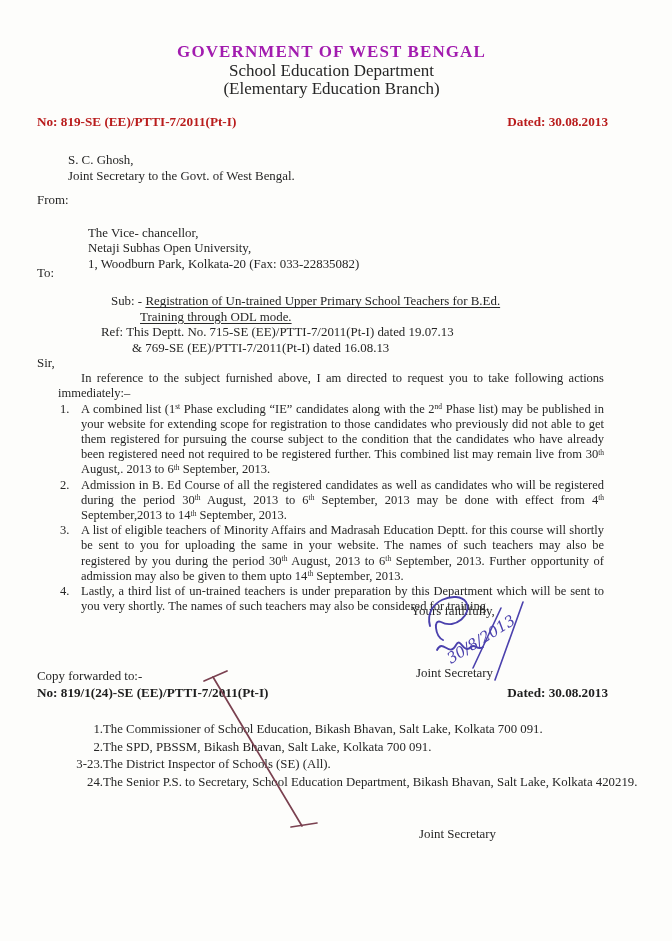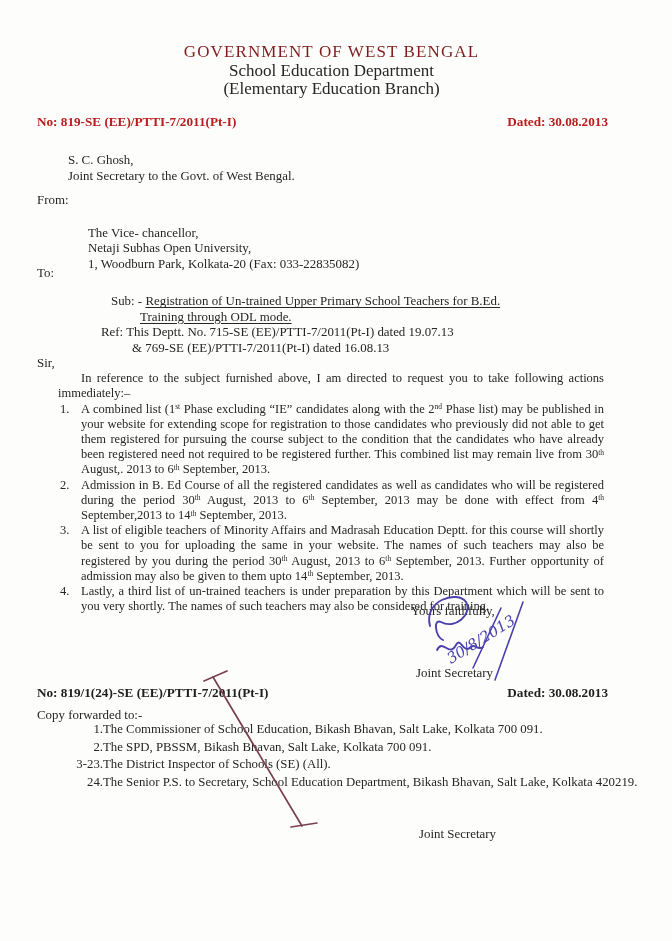--- a/index.html
+++ b/index.html
@@ -8,21 +8,21 @@
     width:672px;height:941px;
     margin:0 auto;
     background:#fdfdfb;
     overflow:hidden;
     font-family:"Liberation Serif","DejaVu Serif",serif;
     color:#262626;
   }
   .content{padding:42px 64px 0 37px;}
   
   .letterhead{text-align:center;position:relative;left:9px;}
-  .org{font-size:17px;font-weight:normal;letter-spacing:1.1px;color:#7f1d1d;line-height:20px;}
+  .org{font-size:17px;font-weight:bold;letter-spacing:1.1px;color:#a21caf;line-height:20px;}
   .dept,.branch{font-size:17px;line-height:17.6px;}
   .addr4{font-size:15px;line-height:18px;text-decoration:underline;text-underline-offset:2px;}
   
   .memo-row{display:flex;justify-content:space-between;margin-top:17px;
             font-weight:bold;font-size:13.2px;color:#b91c1c;}
   
   .addr-block{display:grid;font-size:12.9px;line-height:15.6px;}
   .from-block{margin-top:23px;grid-template-columns:31px auto;}
   .to-block{margin-top:17px;grid-template-columns:51px auto;}
   .addr-label{grid-column:1;margin-top:40px;}
@@ -41,21 +41,21 @@
   .item{display:flex;margin-left:23px;font-size:12.5px;line-height:15.2px;}
   .item .num{width:21px;flex:0 0 21px;}
   .item .itext{width:523px;text-align:justify;}
   sup{font-size:0.6em;line-height:0;position:relative;top:-0.45em;vertical-align:baseline;}
   
   .abs{position:absolute;font-size:12.9px;line-height:15.4px;text-align:right;}
   .yours{left:411px;top:604px;}
   .js1{left:416px;top:666px;}
   .memo2{left:37px;top:685px;width:571px;display:flex;justify-content:space-between;
          font-weight:bold;font-size:13.2px;color:#1e1e1e;}
-  .copyhead{left:37px;top:708px;}
+  .copyhead{left:37px;top:669px;}
   .copies{left:60px;top:721px;font-size:12.8px;line-height:17.6px;white-space:nowrap;}
   .copy-row{display:flex;}
   .copy-row .cnum{width:40px;flex:0 0 40px;padding-left:3px;}
   .js2{left:419px;top:827px;}
   svg{position:absolute;overflow:visible;}
   .sig-svg{left:413px;top:588px;}
   .strike-svg{left:198px;top:666px;}
 </style>
 </head>
 <body>

